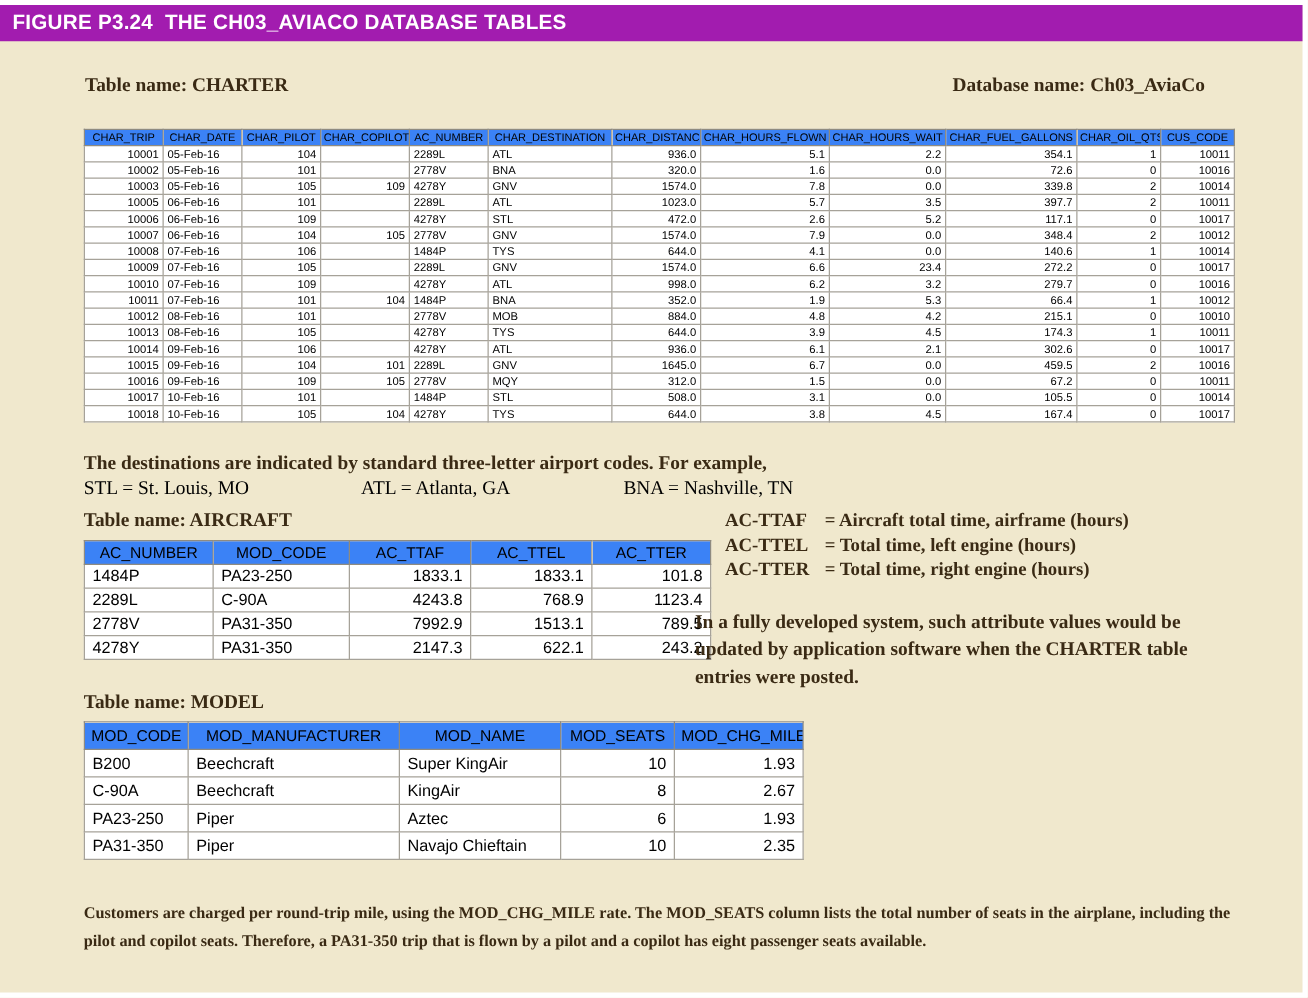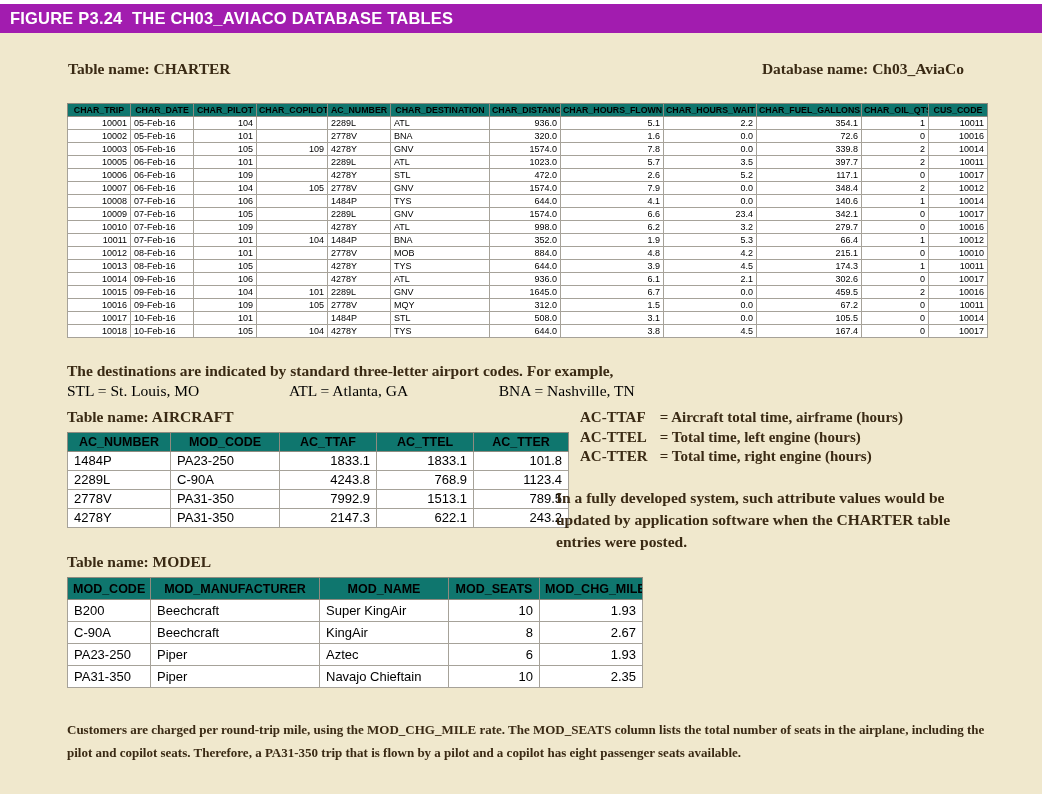--- a/index.html
+++ b/index.html
@@ -13,21 +13,21 @@
   .figure-bar span{white-space:pre;}
 
   .caption{font-weight:bold;font-size:15.5px;color:#3a2a14;}
 
   .charter-head{position:absolute;left:68px;top:60px;width:896px;display:flex;
       justify-content:space-between;}
 
   
   .dbtable{border-collapse:collapse;table-layout:fixed;background:#fff;
       font-family:"Liberation Sans",sans-serif;color:#000;position:absolute;}
-  .dbtable th{background:#0f766e;border:1px solid #8f8b80;font-weight:bold;text-align:center;
+  .dbtable th{background:#3b82f6;border:1px solid #8f8b80;font-weight:normal;text-align:center;
       overflow:hidden;white-space:nowrap;}
   .dbtable td{border:1px solid #a6a299;background:#fff;overflow:hidden;white-space:nowrap;}
 
   
   #charter-table{left:67px;top:103px;width:908px;font-size:9px;}
   #charter-table th{font-size:8.8px;padding:1px 2px;height:10px;line-height:10px;}
   #charter-table td{padding:1px 3px;height:10px;line-height:10px;}
   #charter-table th:nth-child(1){width:58px}
   #charter-table th:nth-child(2){width:58px}
   #charter-table th:nth-child(3){width:58px}
@@ -225,21 +225,21 @@
         <tr>
           <td>10009</td>
           <td>07-Feb-16</td>
           <td>105</td>
           <td></td>
           <td>2289L</td>
           <td>GNV</td>
           <td>1574.0</td>
           <td>6.6</td>
           <td>23.4</td>
-          <td>342.1</td>
+          <td>272.2</td>
           <td>0</td>
           <td>10017</td>
         </tr>
         <tr>
           <td>10010</td>
           <td>07-Feb-16</td>
           <td>109</td>
           <td></td>
           <td>4278Y</td>
           <td>ATL</td>

